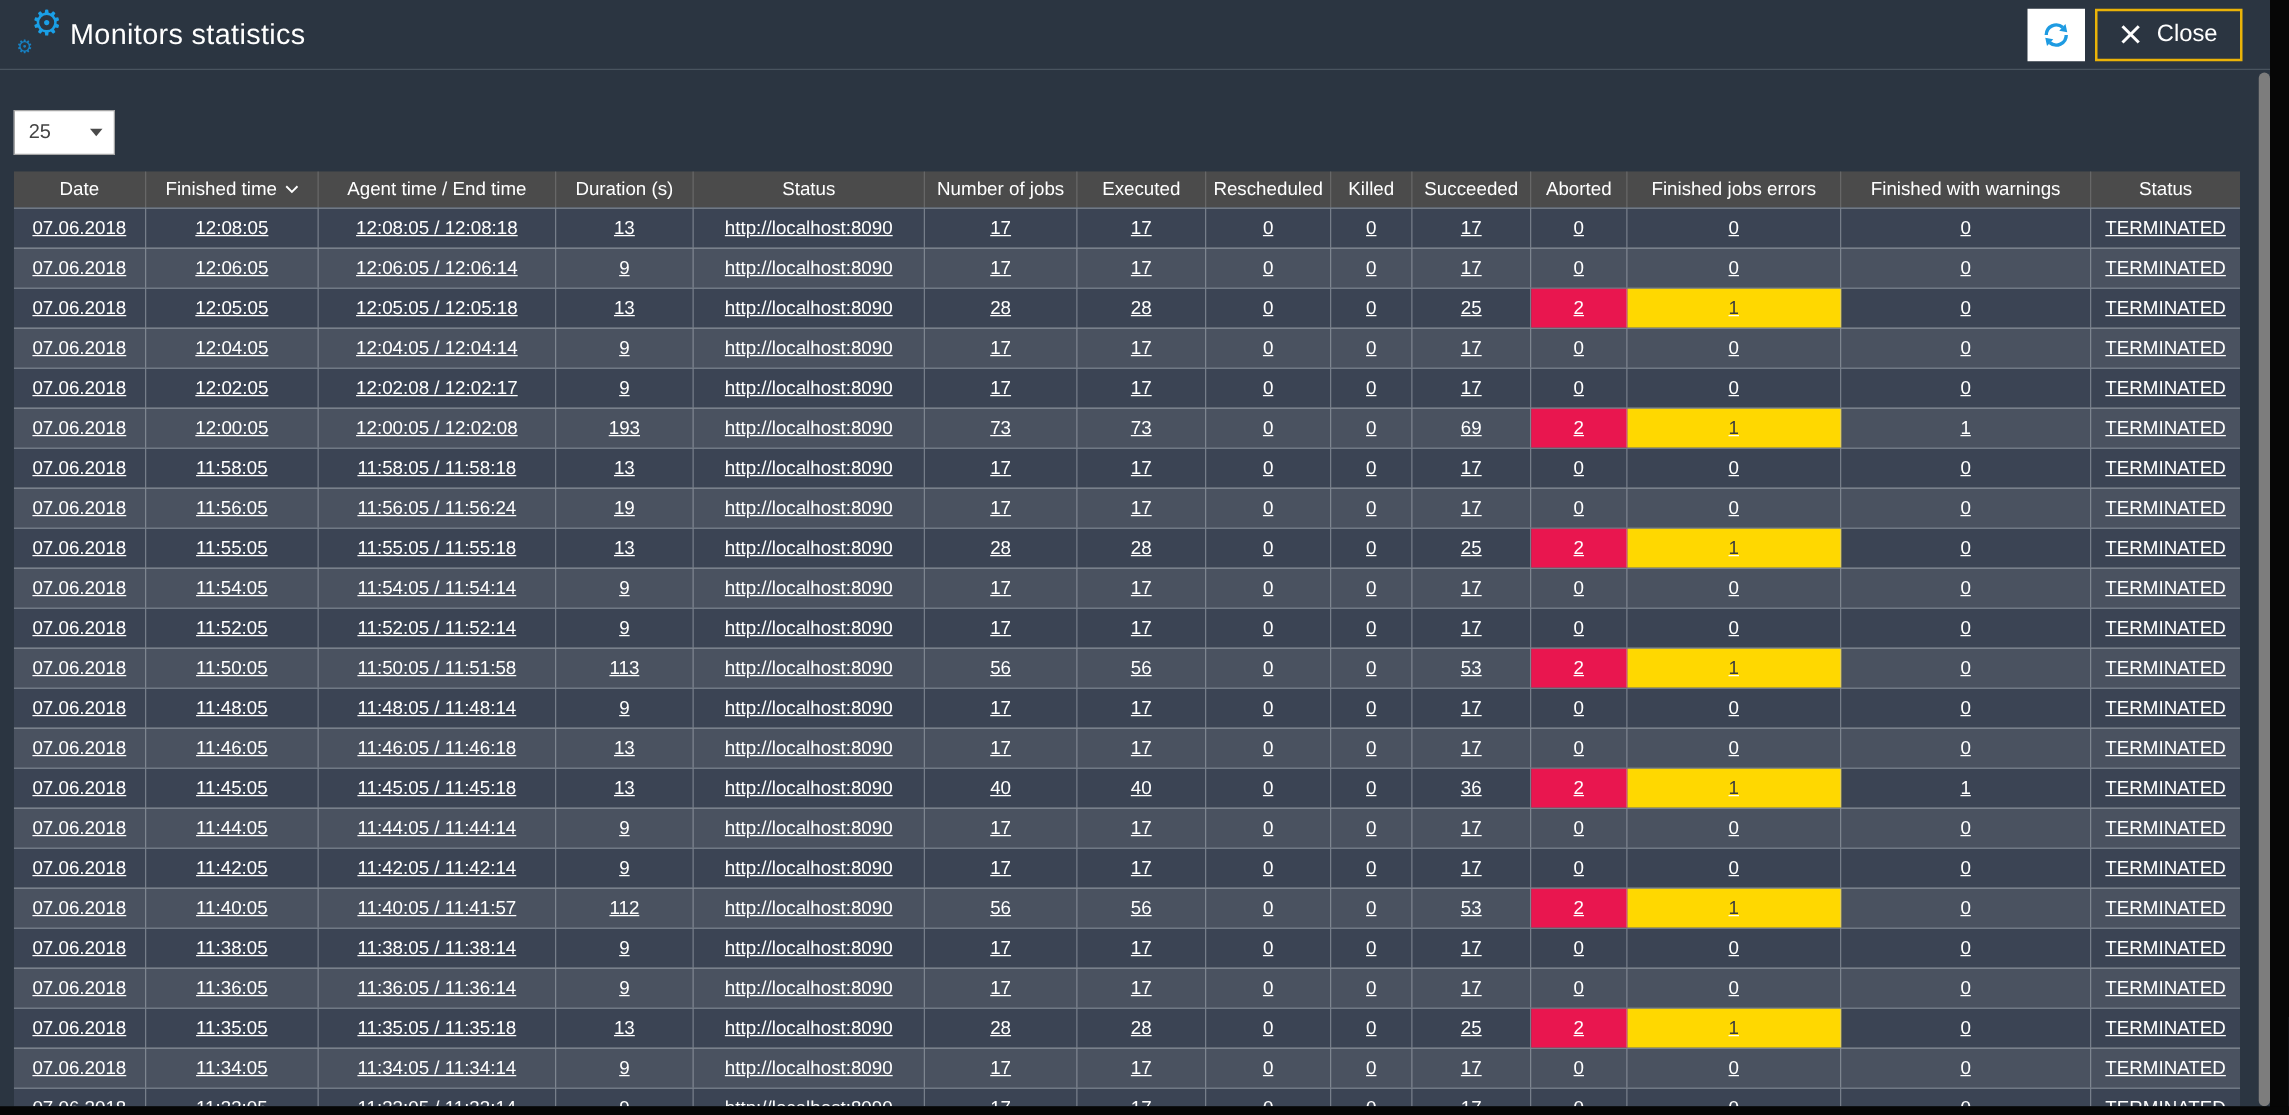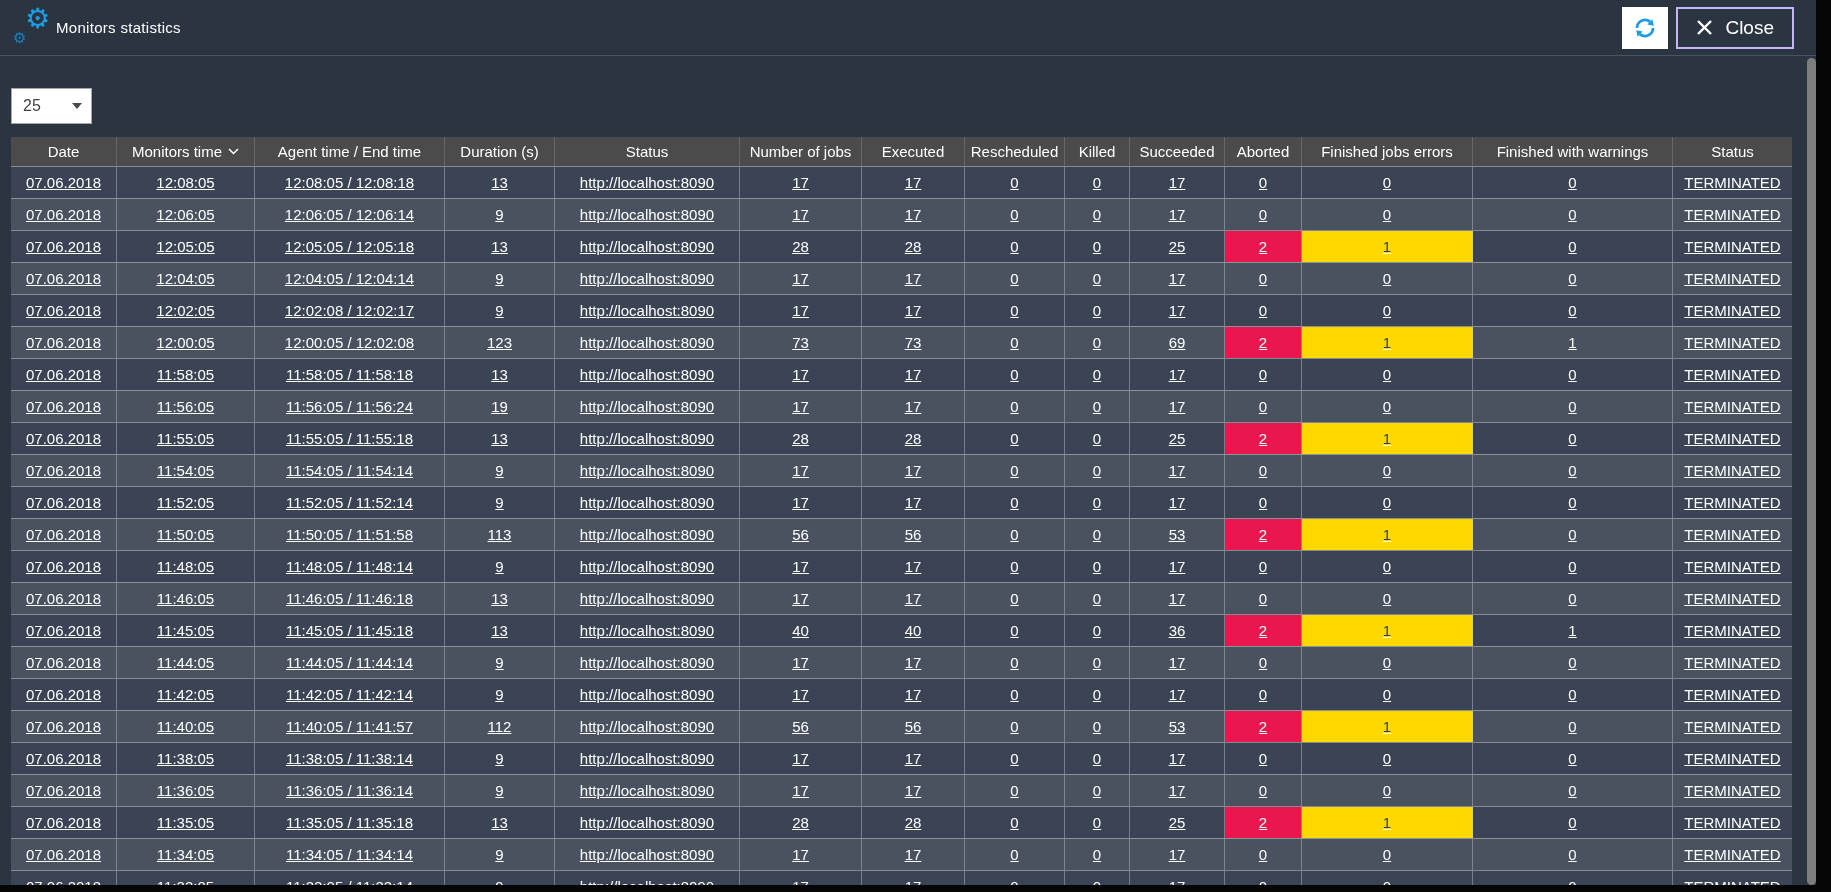--- a/index.html
+++ b/index.html
@@ -17,30 +17,30 @@
     position: absolute; left: 0; top: 0;
     width: 1816px; height: 56px;
     background: #2b3541;
     border-bottom: 1px solid #49545f;
     display: flex; align-items: center;
     padding: 0 10px 0 12px;
   }
   .gears { position: relative; width: 38px; height: 40px; display: inline-block; flex: none; }
   .gear-big  { position: absolute; right: 0; top: -3px;  font-size: 28px; line-height: 1; color: #1a9fe6; }
   .gear-small{ position: absolute; left: 1px; bottom: 3px; font-size: 15px; line-height: 1; color: #1780c2; }
-  .page-title { font-size: 15px; color: #ffffff; margin-left: 6px; font-weight: 400; letter-spacing: .3px; }
+  .page-title { font-size: 23px; color: #ffffff; margin-left: 6px; font-weight: 400; letter-spacing: .3px; }
   .topbar-spacer { flex: 1; }
   .refresh-btn {
     width: 46px; height: 42px; background: #ffffff;
     border: none; display: flex; align-items: center; justify-content: center;
     cursor: pointer; flex: none;
   }
   .close-btn {
     height: 42px; margin-left: 8px; margin-right: 12px;
-    background: transparent; border: 2px solid #c4b5fd;
+    background: transparent; border: 2px solid #eab308;
     color: #ffffff; font-size: 19px;
     display: flex; align-items: center; gap: 12px;
     padding: 0 18px; cursor: pointer; flex: none;
     font-family: "Liberation Sans", "DejaVu Sans", sans-serif;
   }
 
   
   .select-box {
     position: absolute; left: 11px; top: 88px;
     width: 81px; height: 36px;
@@ -145,21 +145,21 @@
   <span class="val">25</span>
   <span class="select-arrow"></span>
 </div>
 
 <div class="table-wrap">
   <div class="thead">
       <div class="th c0">
         <span>Date</span>
       </div>
       <div class="th c1">
-        <span>Monitors time</span>
+        <span>Finished time</span>
         <svg width="11" height="7" viewBox="0 0 11 7">
           <polyline points="1,1 5.5,5.5 10,1" fill="none" stroke="#ffffff" stroke-width="1.5"></polyline>
         </svg>
       </div>
       <div class="th c2">
         <span>Agent time / End time</span>
       </div>
       <div class="th c3">
         <span>Duration (s)</span>
       </div>
@@ -272,21 +272,21 @@
         <div class="td c9">17</div>
         <div class="td c10">0</div>
         <div class="td c11">0</div>
         <div class="td c12">0</div>
         <div class="td c13">TERMINATED</div>
       </div>
       <div class="tr even">
         <div class="td c0">07.06.2018</div>
         <div class="td c1">12:00:05</div>
         <div class="td c2">12:00:05 / 12:02:08</div>
-        <div class="td c3">123</div>
+        <div class="td c3">193</div>
         <div class="td c4">http://localhost:8090</div>
         <div class="td c5">73</div>
         <div class="td c6">73</div>
         <div class="td c7">0</div>
         <div class="td c8">0</div>
         <div class="td c9">69</div>
         <div class="td c10 hl-red">2</div>
         <div class="td c11 hl-yellow">1</div>
         <div class="td c12">1</div>
         <div class="td c13">TERMINATED</div>

